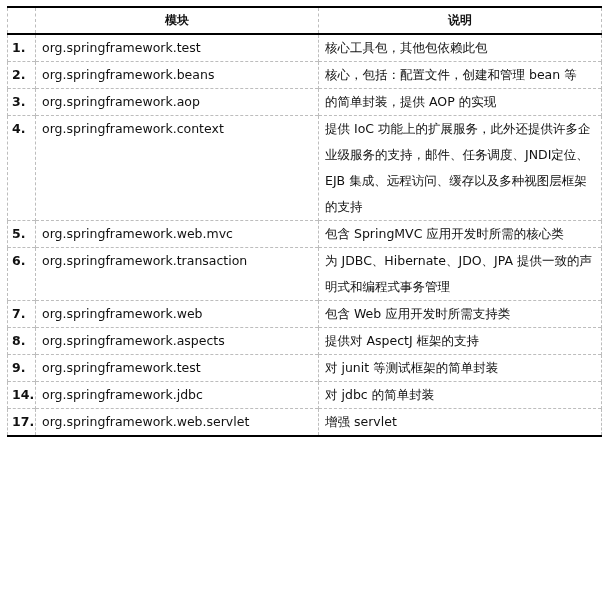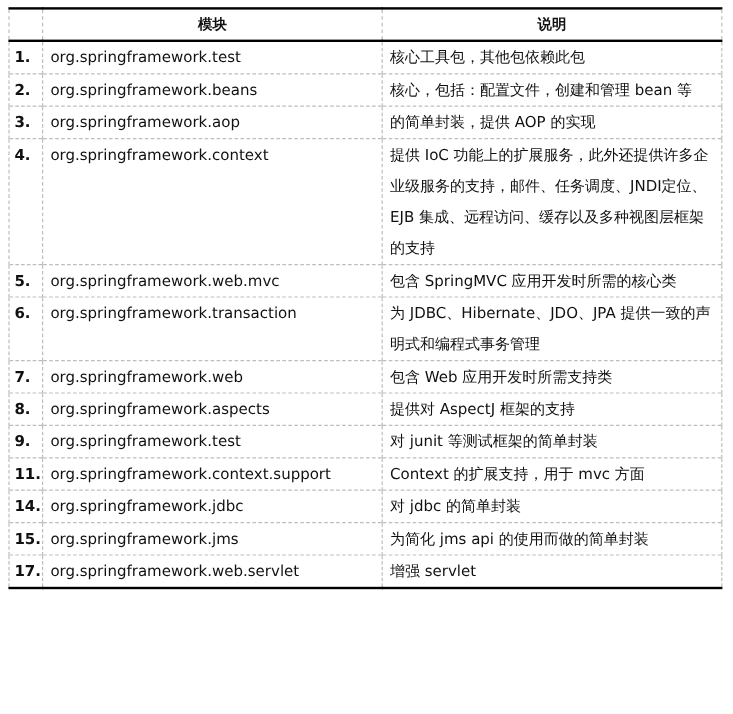--- a/index.html
+++ b/index.html
@@ -72,33 +72,23 @@
         <td class="num">8.</td>
         <td>org.springframework.aspects</td>
         <td class="desc">提供对 AspectJ 框架的支持</td>
       </tr>
       <tr>
         <td class="num">9.</td>
         <td>org.springframework.test</td>
         <td class="desc">对 junit 等测试框架的简单封装</td>
       </tr>
       <tr>
-        <td class="num">11.</td>
-        <td>org.springframework.context.support</td>
-        <td class="desc">Context 的扩展支持，用于 mvc 方面</td>
-      </tr>
-      <tr>
         <td class="num">14.</td>
         <td>org.springframework.jdbc</td>
         <td class="desc">对 jdbc 的简单封装</td>
-      </tr>
-      <tr>
-        <td class="num">15.</td>
-        <td>org.springframework.jms</td>
-        <td class="desc">为简化 jms api 的使用而做的简单封装</td>
       </tr>
       <tr>
         <td class="num">17.</td>
         <td>org.springframework.web.servlet</td>
         <td class="desc">增强 servlet</td>
       </tr>
     </tbody>
 </table>
 
 </body></html>

